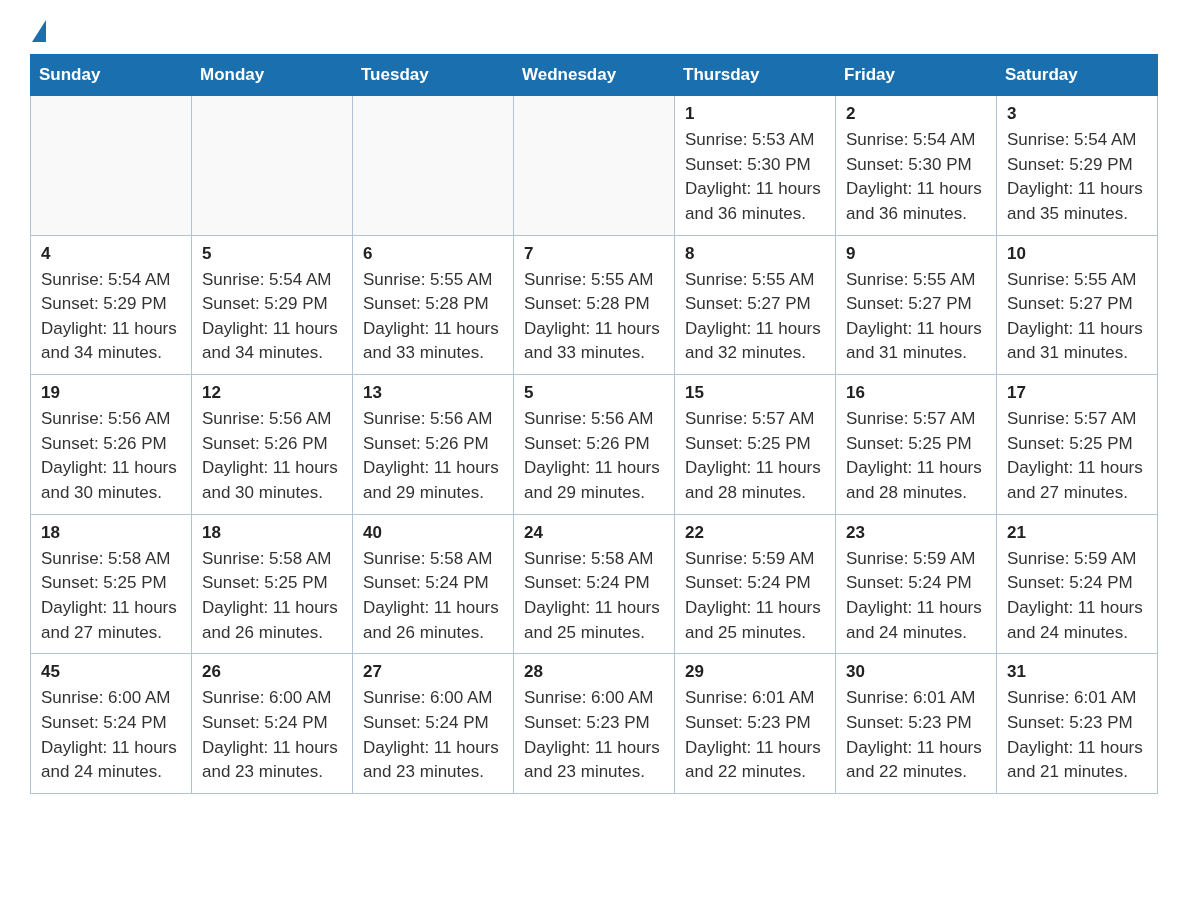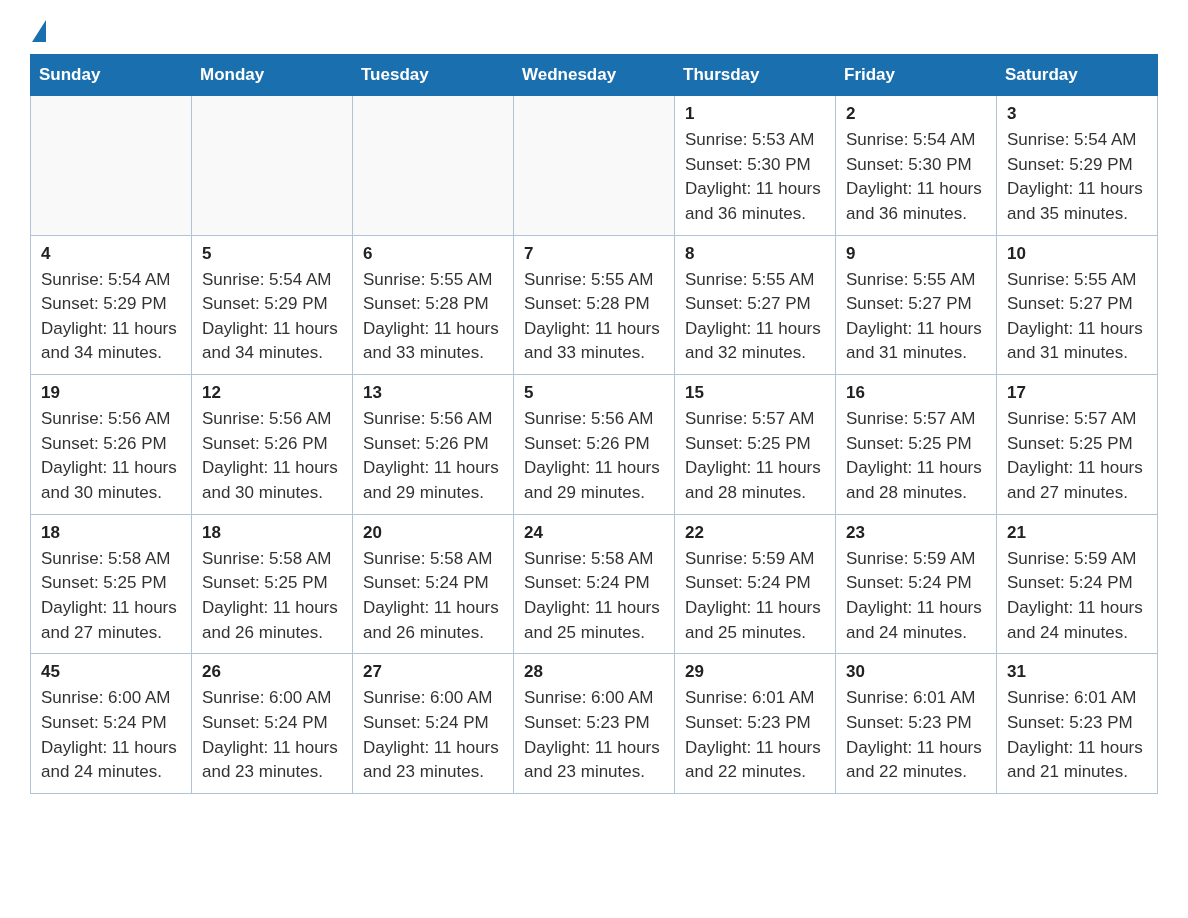--- a/index.html
+++ b/index.html
@@ -214,21 +214,21 @@
       <tr>
         <td>
           <span class="day-num">18</span>
           <div class="day-info">Sunrise: 5:58 AM<br>Sunset: 5:25 PM<br>Daylight: 11 hours<br>and 27 minutes.</div>
         </td>
         <td>
           <span class="day-num">18</span>
           <div class="day-info">Sunrise: 5:58 AM<br>Sunset: 5:25 PM<br>Daylight: 11 hours<br>and 26 minutes.</div>
         </td>
         <td>
-          <span class="day-num">20</span>
+          <span class="day-num">40</span>
           <div class="day-info">Sunrise: 5:58 AM<br>Sunset: 5:24 PM<br>Daylight: 11 hours<br>and 26 minutes.</div>
         </td>
         <td>
           <span class="day-num">24</span>
           <div class="day-info">Sunrise: 5:58 AM<br>Sunset: 5:24 PM<br>Daylight: 11 hours<br>and 25 minutes.</div>
         </td>
         <td>
           <span class="day-num">22</span>
           <div class="day-info">Sunrise: 5:59 AM<br>Sunset: 5:24 PM<br>Daylight: 11 hours<br>and 25 minutes.</div>
         </td>

